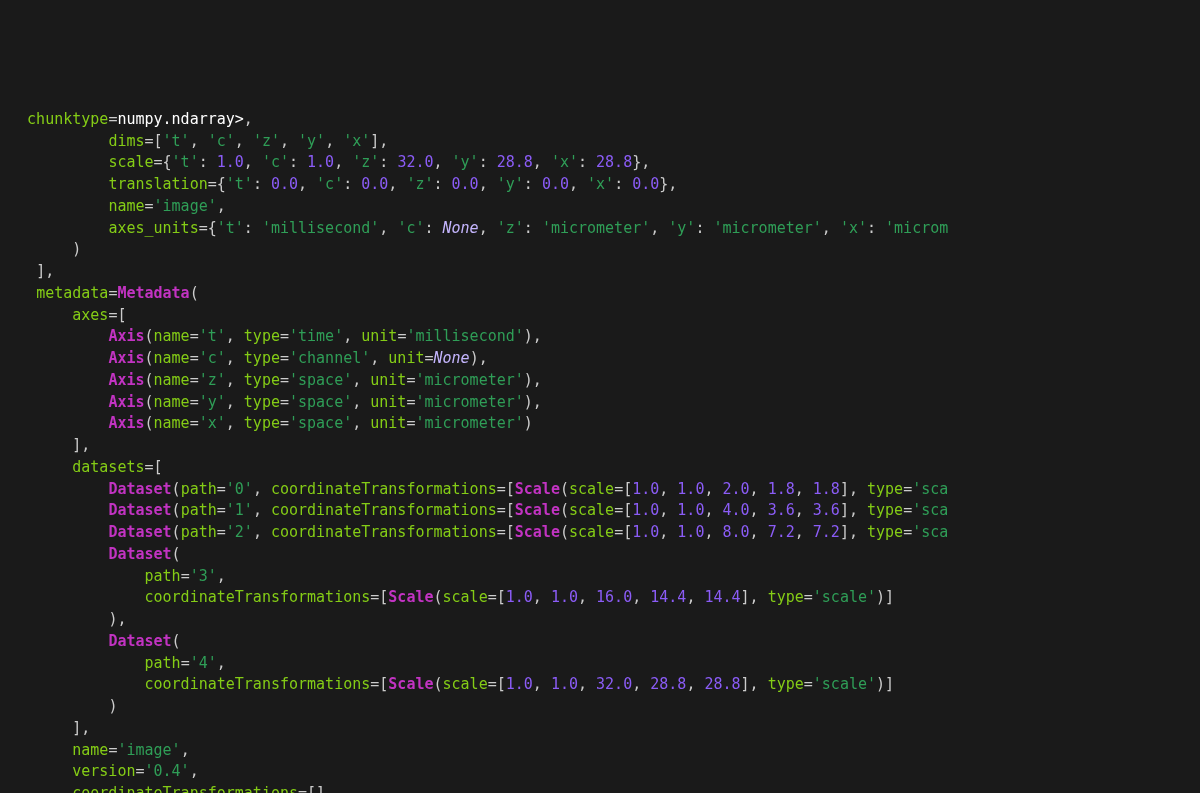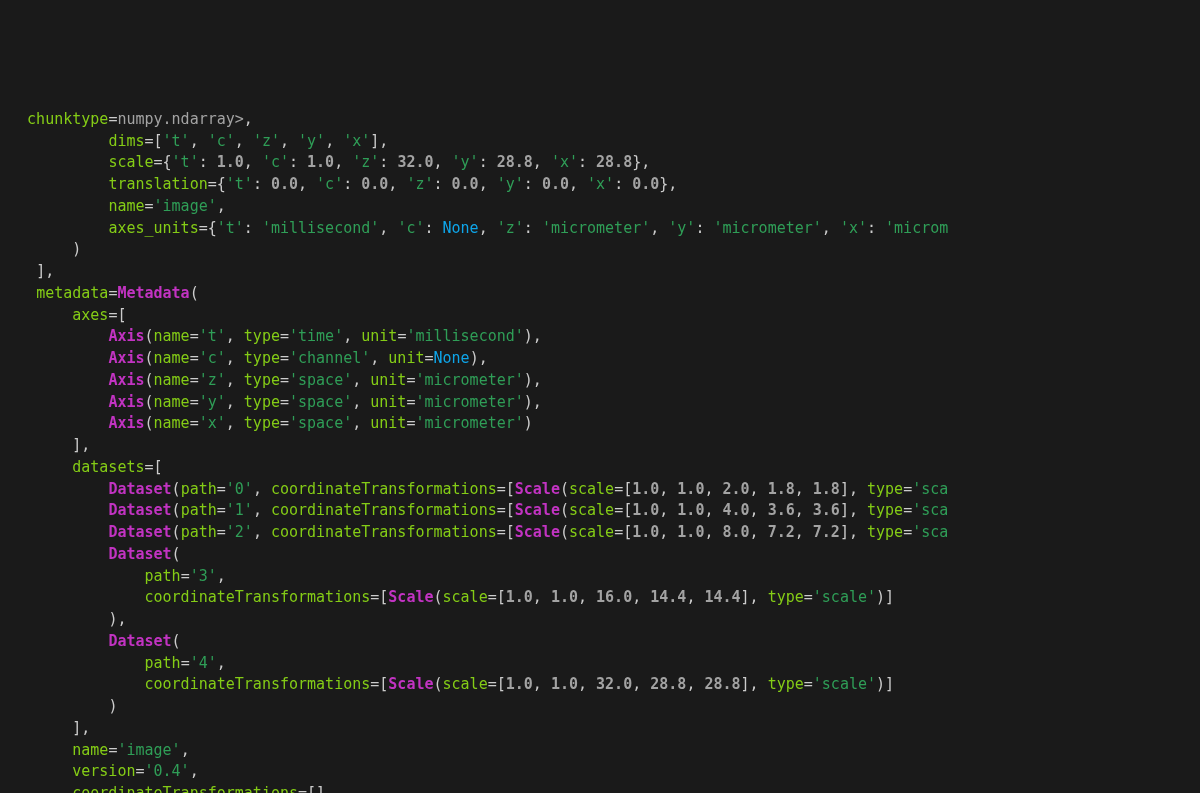--- a/index.html
+++ b/index.html
@@ -13,23 +13,23 @@
     white-space: pre;
     overflow-x: hidden;
   }
   .code {
     padding: 0 0 0 0;
     margin: 0;
   }
   .kw { color: #84cc16; }      
   .cls { color: #c233c2; font-weight: bold; }     
   .str { color: #2f9e57; }     
-  .num { color: #a3a3a3; font-weight: bold; }     
-  .none { color: #0ea5e9; }   
-  .dim { color: #a3a3a3; }
+  .num { color: #8b5cf6; font-weight: normal; }     
+  .none { color: #c4b5fd; font-style: italic; }   
+  .dim { color: #ffffff; }
   .line { display:block; }
 </style>
 </head>
 <body>
 
 
 
 <pre class="code" id="code"><span class="line">   <span class="kw">chunktype</span><span>=</span><span class="dim">numpy</span><span class="dim">.ndarray&gt;</span><span>,</span></span><span class="line">            <span class="kw">dims</span><span>=[</span><span class="str">'t'</span><span>, </span><span class="str">'c'</span><span>, </span><span class="str">'z'</span><span>, </span><span class="str">'y'</span><span>, </span><span class="str">'x'</span><span>],</span></span><span class="line">            <span class="kw">scale</span><span>={</span><span class="str">'t'</span><span>: </span><span class="num">1.0</span><span>, </span><span class="str">'c'</span><span>: </span><span class="num">1.0</span><span>, </span><span class="str">'z'</span><span>: </span><span class="num">32.0</span><span>, </span><span class="str">'y'</span><span>: </span><span class="num">28.8</span><span>, </span><span class="str">'x'</span><span>: </span><span class="num">28.8</span><span>},</span></span><span class="line">            <span class="kw">translation</span><span>={</span><span class="str">'t'</span><span>: </span><span class="num">0.0</span><span>, </span><span class="str">'c'</span><span>: </span><span class="num">0.0</span><span>, </span><span class="str">'z'</span><span>: </span><span class="num">0.0</span><span>, </span><span class="str">'y'</span><span>: </span><span class="num">0.0</span><span>, </span><span class="str">'x'</span><span>: </span><span class="num">0.0</span><span>},</span></span><span class="line">            <span class="kw">name</span><span>=</span><span class="str">'image'</span><span>,</span></span><span class="line">            <span class="kw">axes_units</span><span>={</span><span class="str">'t'</span><span>: </span><span class="str">'millisecond'</span><span>, </span><span class="str">'c'</span><span>: </span><span class="none">None</span><span>, </span><span class="str">'z'</span><span>: </span><span class="str">'micrometer'</span><span>, </span><span class="str">'y'</span><span>: </span><span class="str">'micrometer'</span><span>, </span><span class="str">'x'</span><span>: </span><span class="str">'microm</span></span><span class="line">        <span>)</span></span><span class="line">    <span>],</span></span><span class="line">    <span class="kw">metadata</span><span>=</span><span class="cls">Metadata</span><span>(</span></span><span class="line">        <span class="kw">axes</span><span>=[</span></span><span class="line">            <span class="cls">Axis</span><span>(</span><span class="kw">name</span><span>=</span><span class="str">'t'</span><span>, </span><span class="kw">type</span><span>=</span><span class="str">'time'</span><span>, </span><span class="kw">unit</span><span>=</span><span class="str">'millisecond'</span><span>),</span></span><span class="line">            <span class="cls">Axis</span><span>(</span><span class="kw">name</span><span>=</span><span class="str">'c'</span><span>, </span><span class="kw">type</span><span>=</span><span class="str">'channel'</span><span>, </span><span class="kw">unit</span><span>=</span><span class="none">None</span><span>),</span></span><span class="line">            <span class="cls">Axis</span><span>(</span><span class="kw">name</span><span>=</span><span class="str">'z'</span><span>, </span><span class="kw">type</span><span>=</span><span class="str">'space'</span><span>, </span><span class="kw">unit</span><span>=</span><span class="str">'micrometer'</span><span>),</span></span><span class="line">            <span class="cls">Axis</span><span>(</span><span class="kw">name</span><span>=</span><span class="str">'y'</span><span>, </span><span class="kw">type</span><span>=</span><span class="str">'space'</span><span>, </span><span class="kw">unit</span><span>=</span><span class="str">'micrometer'</span><span>),</span></span><span class="line">            <span class="cls">Axis</span><span>(</span><span class="kw">name</span><span>=</span><span class="str">'x'</span><span>, </span><span class="kw">type</span><span>=</span><span class="str">'space'</span><span>, </span><span class="kw">unit</span><span>=</span><span class="str">'micrometer'</span><span>)</span></span><span class="line">        <span>],</span></span><span class="line">        <span class="kw">datasets</span><span>=[</span></span><span class="line">            <span class="cls">Dataset</span><span>(</span><span class="kw">path</span><span>=</span><span class="str">'0'</span><span>, </span><span class="kw">coordinateTransformations</span><span>=[</span><span class="cls">Scale</span><span>(</span><span class="kw">scale</span><span>=[</span><span class="num">1.0</span><span>, </span><span class="num">1.0</span><span>, </span><span class="num">2.0</span><span>, </span><span class="num">1.8</span><span>, </span><span class="num">1.8</span><span>], </span><span class="kw">type</span><span>=</span><span class="str">'sca</span></span><span class="line">            <span class="cls">Dataset</span><span>(</span><span class="kw">path</span><span>=</span><span class="str">'1'</span><span>, </span><span class="kw">coordinateTransformations</span><span>=[</span><span class="cls">Scale</span><span>(</span><span class="kw">scale</span><span>=[</span><span class="num">1.0</span><span>, </span><span class="num">1.0</span><span>, </span><span class="num">4.0</span><span>, </span><span class="num">3.6</span><span>, </span><span class="num">3.6</span><span>], </span><span class="kw">type</span><span>=</span><span class="str">'sca</span></span><span class="line">            <span class="cls">Dataset</span><span>(</span><span class="kw">path</span><span>=</span><span class="str">'2'</span><span>, </span><span class="kw">coordinateTransformations</span><span>=[</span><span class="cls">Scale</span><span>(</span><span class="kw">scale</span><span>=[</span><span class="num">1.0</span><span>, </span><span class="num">1.0</span><span>, </span><span class="num">8.0</span><span>, </span><span class="num">7.2</span><span>, </span><span class="num">7.2</span><span>], </span><span class="kw">type</span><span>=</span><span class="str">'sca</span></span><span class="line">            <span class="cls">Dataset</span><span>(</span></span><span class="line">                <span class="kw">path</span><span>=</span><span class="str">'3'</span><span>,</span></span><span class="line">                <span class="kw">coordinateTransformations</span><span>=[</span><span class="cls">Scale</span><span>(</span><span class="kw">scale</span><span>=[</span><span class="num">1.0</span><span>, </span><span class="num">1.0</span><span>, </span><span class="num">16.0</span><span>, </span><span class="num">14.4</span><span>, </span><span class="num">14.4</span><span>], </span><span class="kw">type</span><span>=</span><span class="str">'scale'</span><span>)]</span></span><span class="line">            <span>),</span></span><span class="line">            <span class="cls">Dataset</span><span>(</span></span><span class="line">                <span class="kw">path</span><span>=</span><span class="str">'4'</span><span>,</span></span><span class="line">                <span class="kw">coordinateTransformations</span><span>=[</span><span class="cls">Scale</span><span>(</span><span class="kw">scale</span><span>=[</span><span class="num">1.0</span><span>, </span><span class="num">1.0</span><span>, </span><span class="num">32.0</span><span>, </span><span class="num">28.8</span><span>, </span><span class="num">28.8</span><span>], </span><span class="kw">type</span><span>=</span><span class="str">'scale'</span><span>)]</span></span><span class="line">            <span>)</span></span><span class="line">        <span>],</span></span><span class="line">        <span class="kw">name</span><span>=</span><span class="str">'image'</span><span>,</span></span><span class="line">        <span class="kw">version</span><span>=</span><span class="str">'0.4'</span><span>,</span></span><span class="line">        <span class="kw">coordinateTransformations</span><span>=[]</span></span></pre>
 
 

